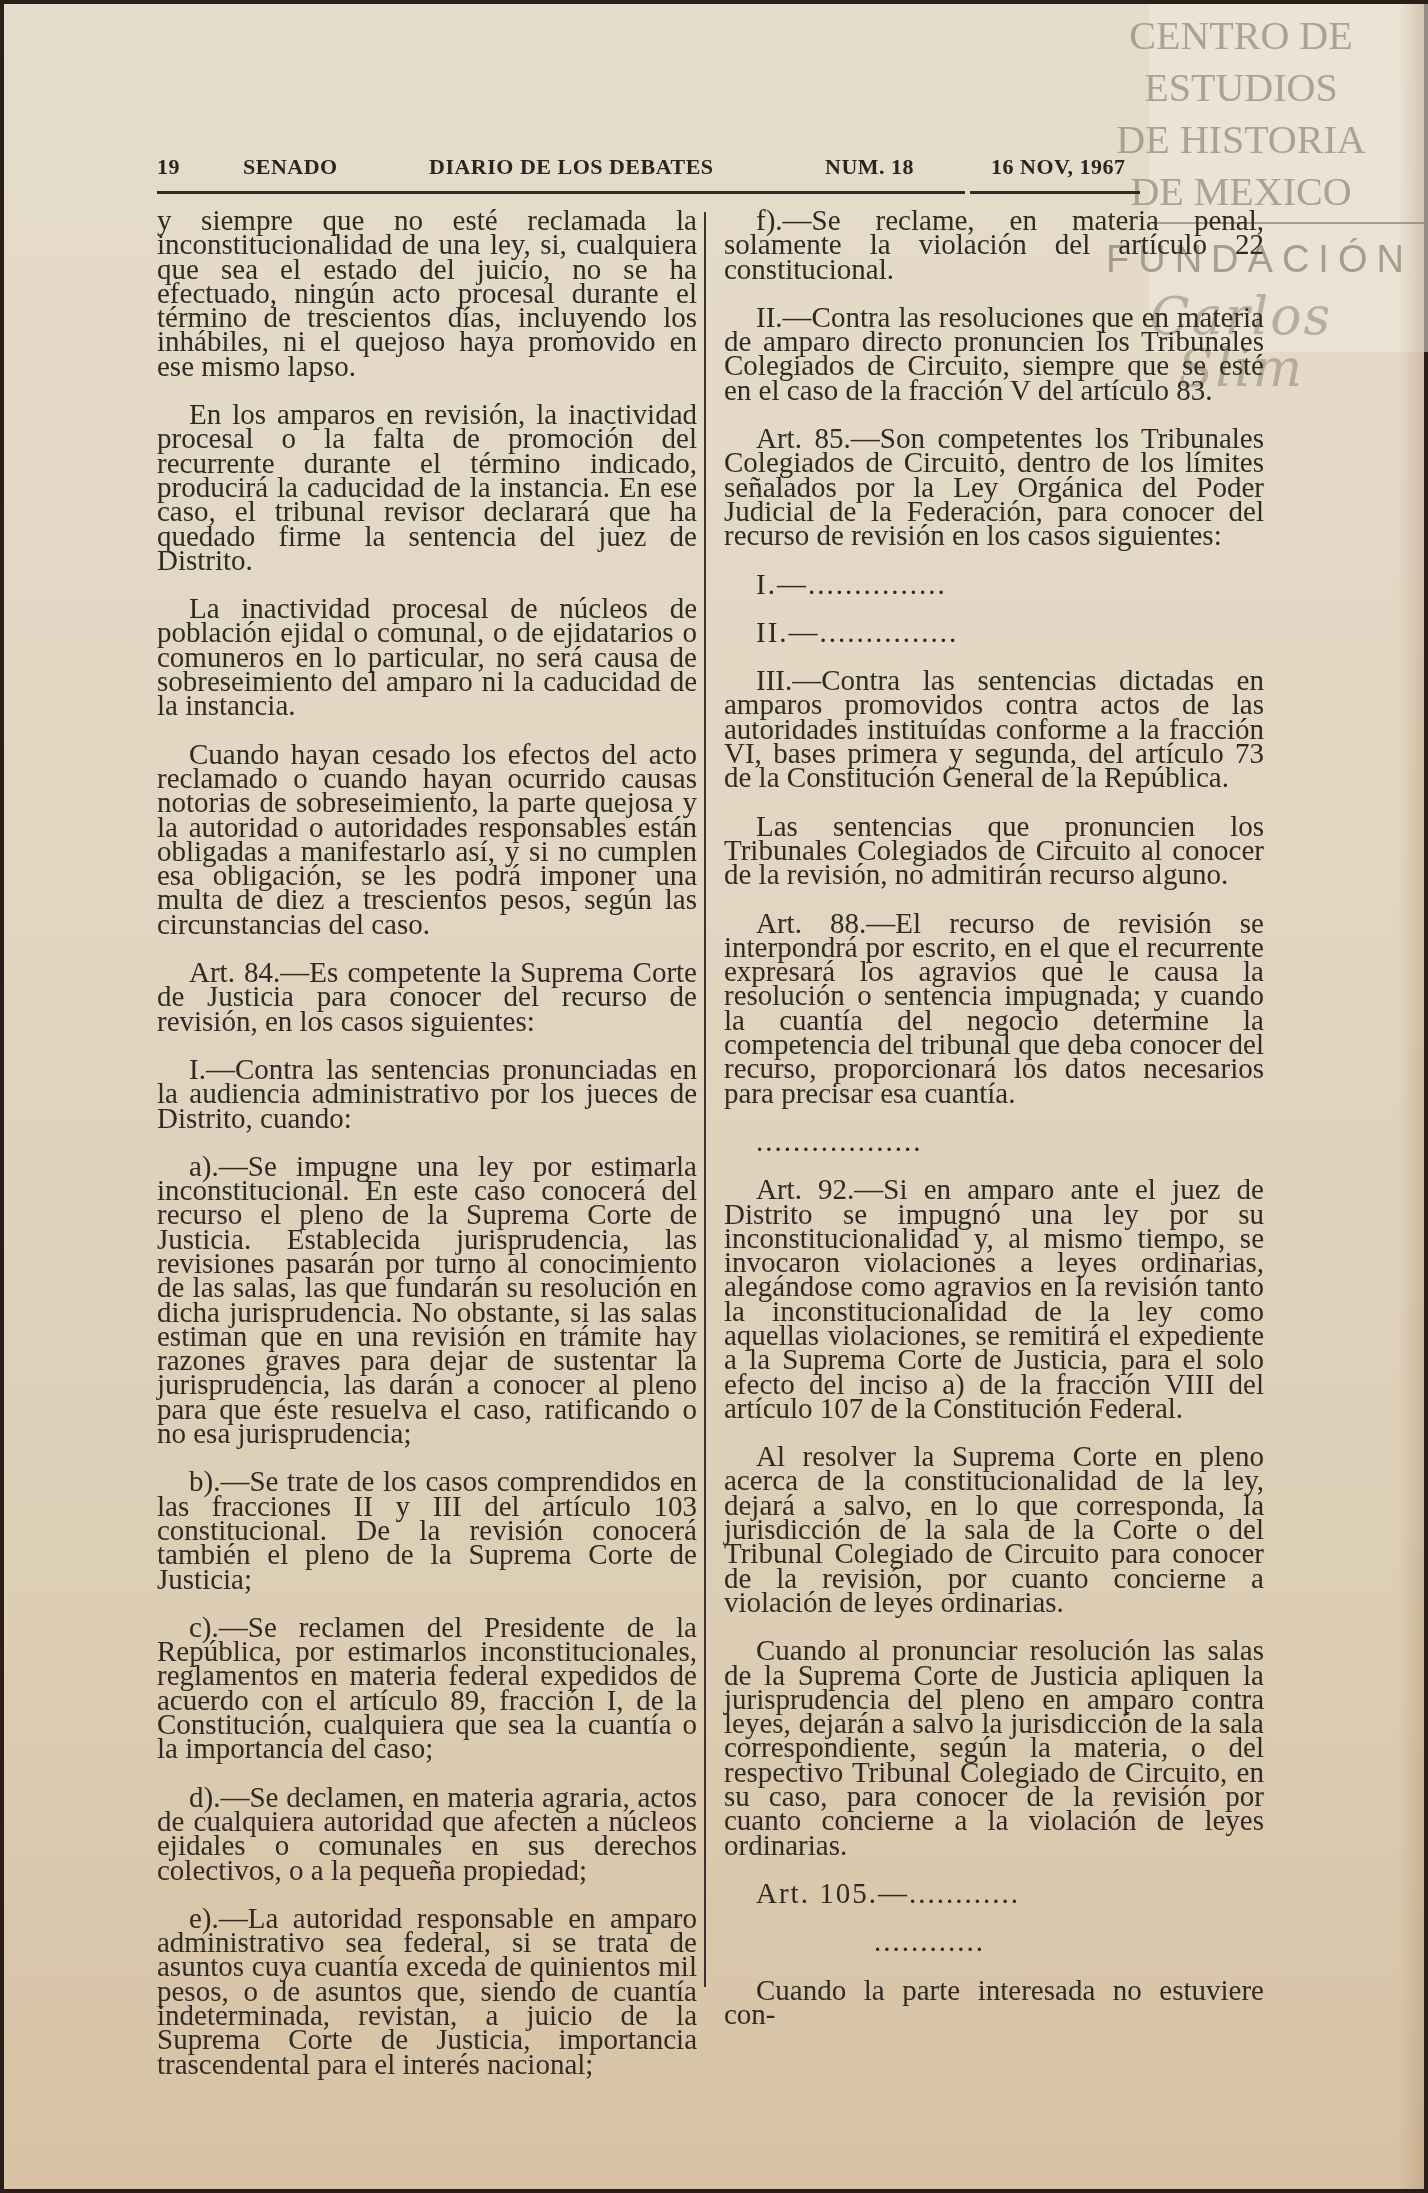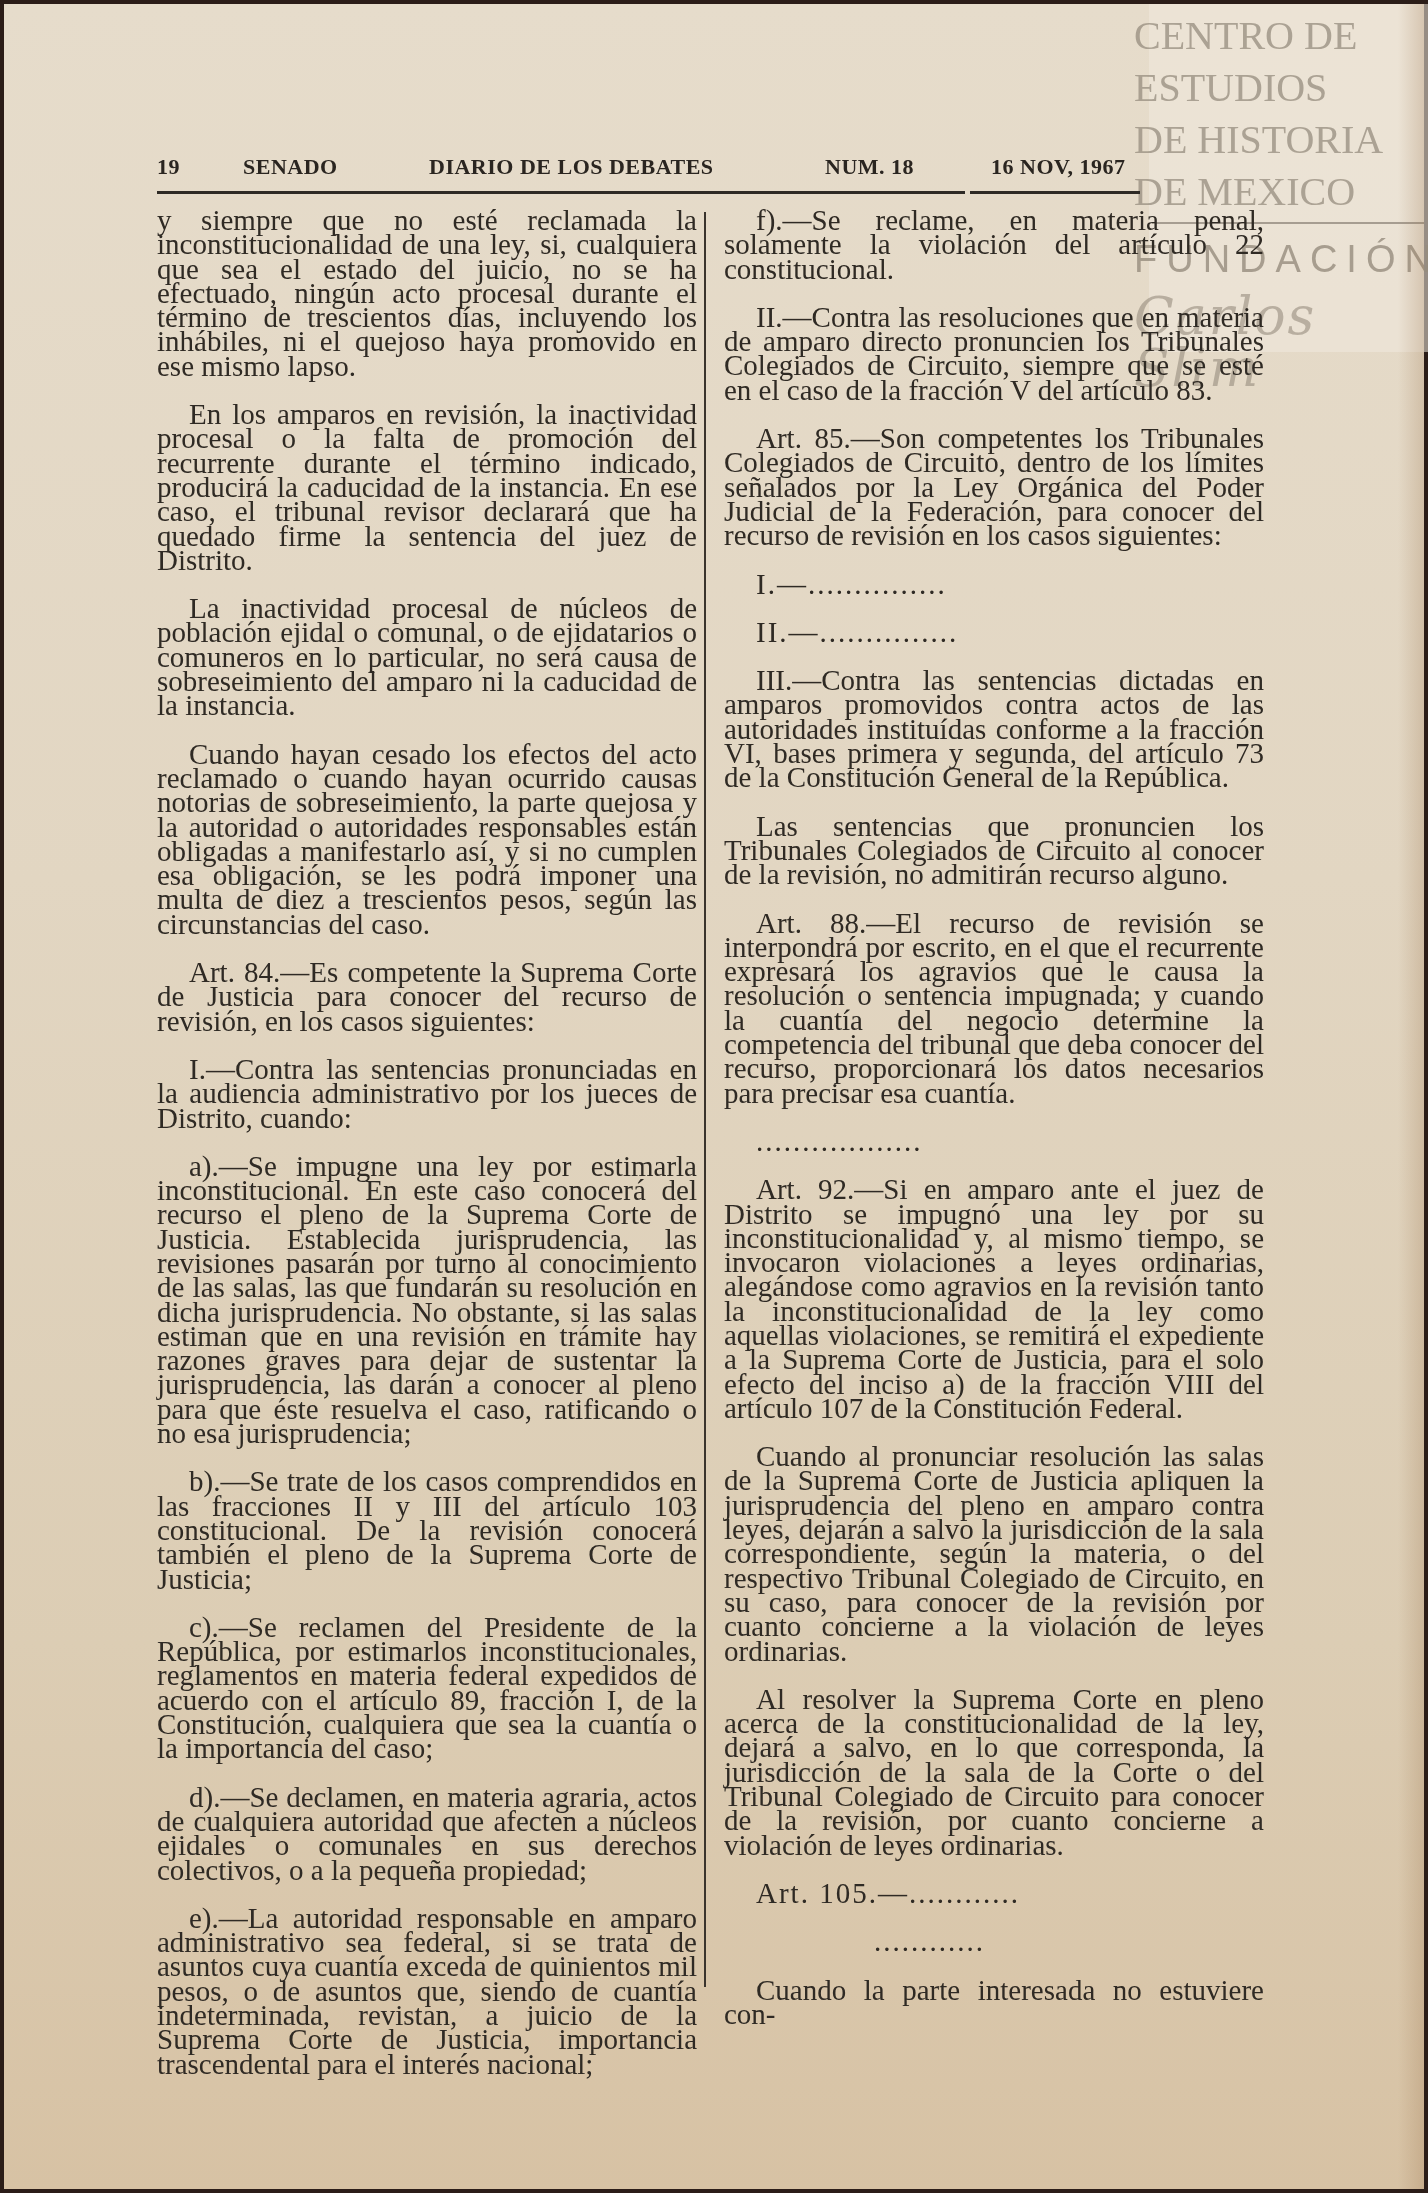--- a/index.html
+++ b/index.html
@@ -14,21 +14,21 @@
   }
   .page::after {
     content: ""; position: absolute; right: 0; top: 0; width: 26px; height: 100%;
     background: linear-gradient(90deg, rgba(0,0,0,0) 0%, rgba(150,110,70,0.25) 100%);
   }
   .watermark-box {
     position: absolute; left: 1145px; top: 0; width: 279px; height: 348px;
     background: rgba(240, 234, 222, 0.55);
   }
   .wm-line {
-    position: absolute; left: 1130px; width: 270px; 
+    position: absolute; left: 1102px; width: 270px; text-align: center;
     color: rgba(150, 140, 125, 0.75); font-family: "Liberation Serif", serif;
     font-size: 40px; letter-spacing: 0px; line-height: 1;
   }
   .wm1 { top: 12px; }
   .wm2 { top: 64px; }
   .wm3 { top: 116px; }
   .wm4 { top: 168px; }
   .wm5 {
     top: 236px; font-family: "Liberation Sans", sans-serif; font-size: 38px;
     letter-spacing: 9px; color: rgba(150,140,125,0.8);
@@ -105,19 +105,19 @@
       <p>f).—Se reclame, en materia penal, solamente la violación del artículo 22 constitucional.</p>
       <p>II.—Contra las resoluciones que en materia de amparo directo pronuncien los Tribunales Colegiados de Circuito, siempre que se esté en el caso de la fracción V del artículo 83.</p>
       <p>Art. 85.—Son competentes los Tribunales Colegiados de Circuito, dentro de los límites señalados por la Ley Orgánica del Poder Judicial de la Federación, para conocer del recurso de revisión en los casos siguientes:</p>
       <p class="dots">I.—...............</p>
       <p class="dots">II.—...............</p>
       <p>III.—Contra las sentencias dictadas en amparos promovidos contra actos de las autoridades instituídas conforme a la fracción VI, bases primera y segunda, del artículo 73 de la Constitución General de la República.</p>
       <p>Las sentencias que pronuncien los Tribunales Colegiados de Circuito al conocer de la revisión, no admitirán recurso alguno.</p>
       <p>Art. 88.—El recurso de revisión se interpondrá por escrito, en el que el recurrente expresará los agravios que le causa la resolución o sentencia impugnada; y cuando la cuantía del negocio determine la competencia del tribunal que deba conocer del recurso, proporcionará los datos necesarios para precisar esa cuantía.</p>
       <p class="dots">..................</p>
       <p>Art. 92.—Si en amparo ante el juez de Distrito se impugnó una ley por su inconstitucionalidad y, al mismo tiempo, se invocaron violaciones a leyes ordinarias, alegándose como agravios en la revisión tanto la inconstitucionalidad de la ley como aquellas violaciones, se remitirá el expediente a la Suprema Corte de Justicia, para el solo efecto del inciso a) de la fracción VIII del artículo 107 de la Constitución Federal.</p>
+      <p>Al resolver la Suprema Corte en pleno acerca de la constitucionalidad de la ley, dejará a salvo, en lo que corresponda, la jurisdicción de la sala de la Corte o del Tribunal Colegiado de Circuito para conocer de la revisión, por cuanto concierne a violación de leyes ordinarias.</p>
       <p>Cuando al pronunciar resolución las salas de la Suprema Corte de Justicia apliquen la jurisprudencia del pleno en amparo contra leyes, dejarán a salvo la jurisdicción de la sala correspondiente, según la materia, o del respectivo Tribunal Colegiado de Circuito, en su caso, para conocer de la revisión por cuanto concierne a la violación de leyes ordinarias.</p>
-      <p>Al resolver la Suprema Corte en pleno acerca de la constitucionalidad de la ley, dejará a salvo, en lo que corresponda, la jurisdicción de la sala de la Corte o del Tribunal Colegiado de Circuito para conocer de la revisión, por cuanto concierne a violación de leyes ordinarias.</p>
       <p class="dots">Art. 105.—............</p>
       <p class="dots-center">............</p>
       <p>Cuando la parte interesada no estuviere con-</p>
     </div>
 </div>
 
 </body></html>

